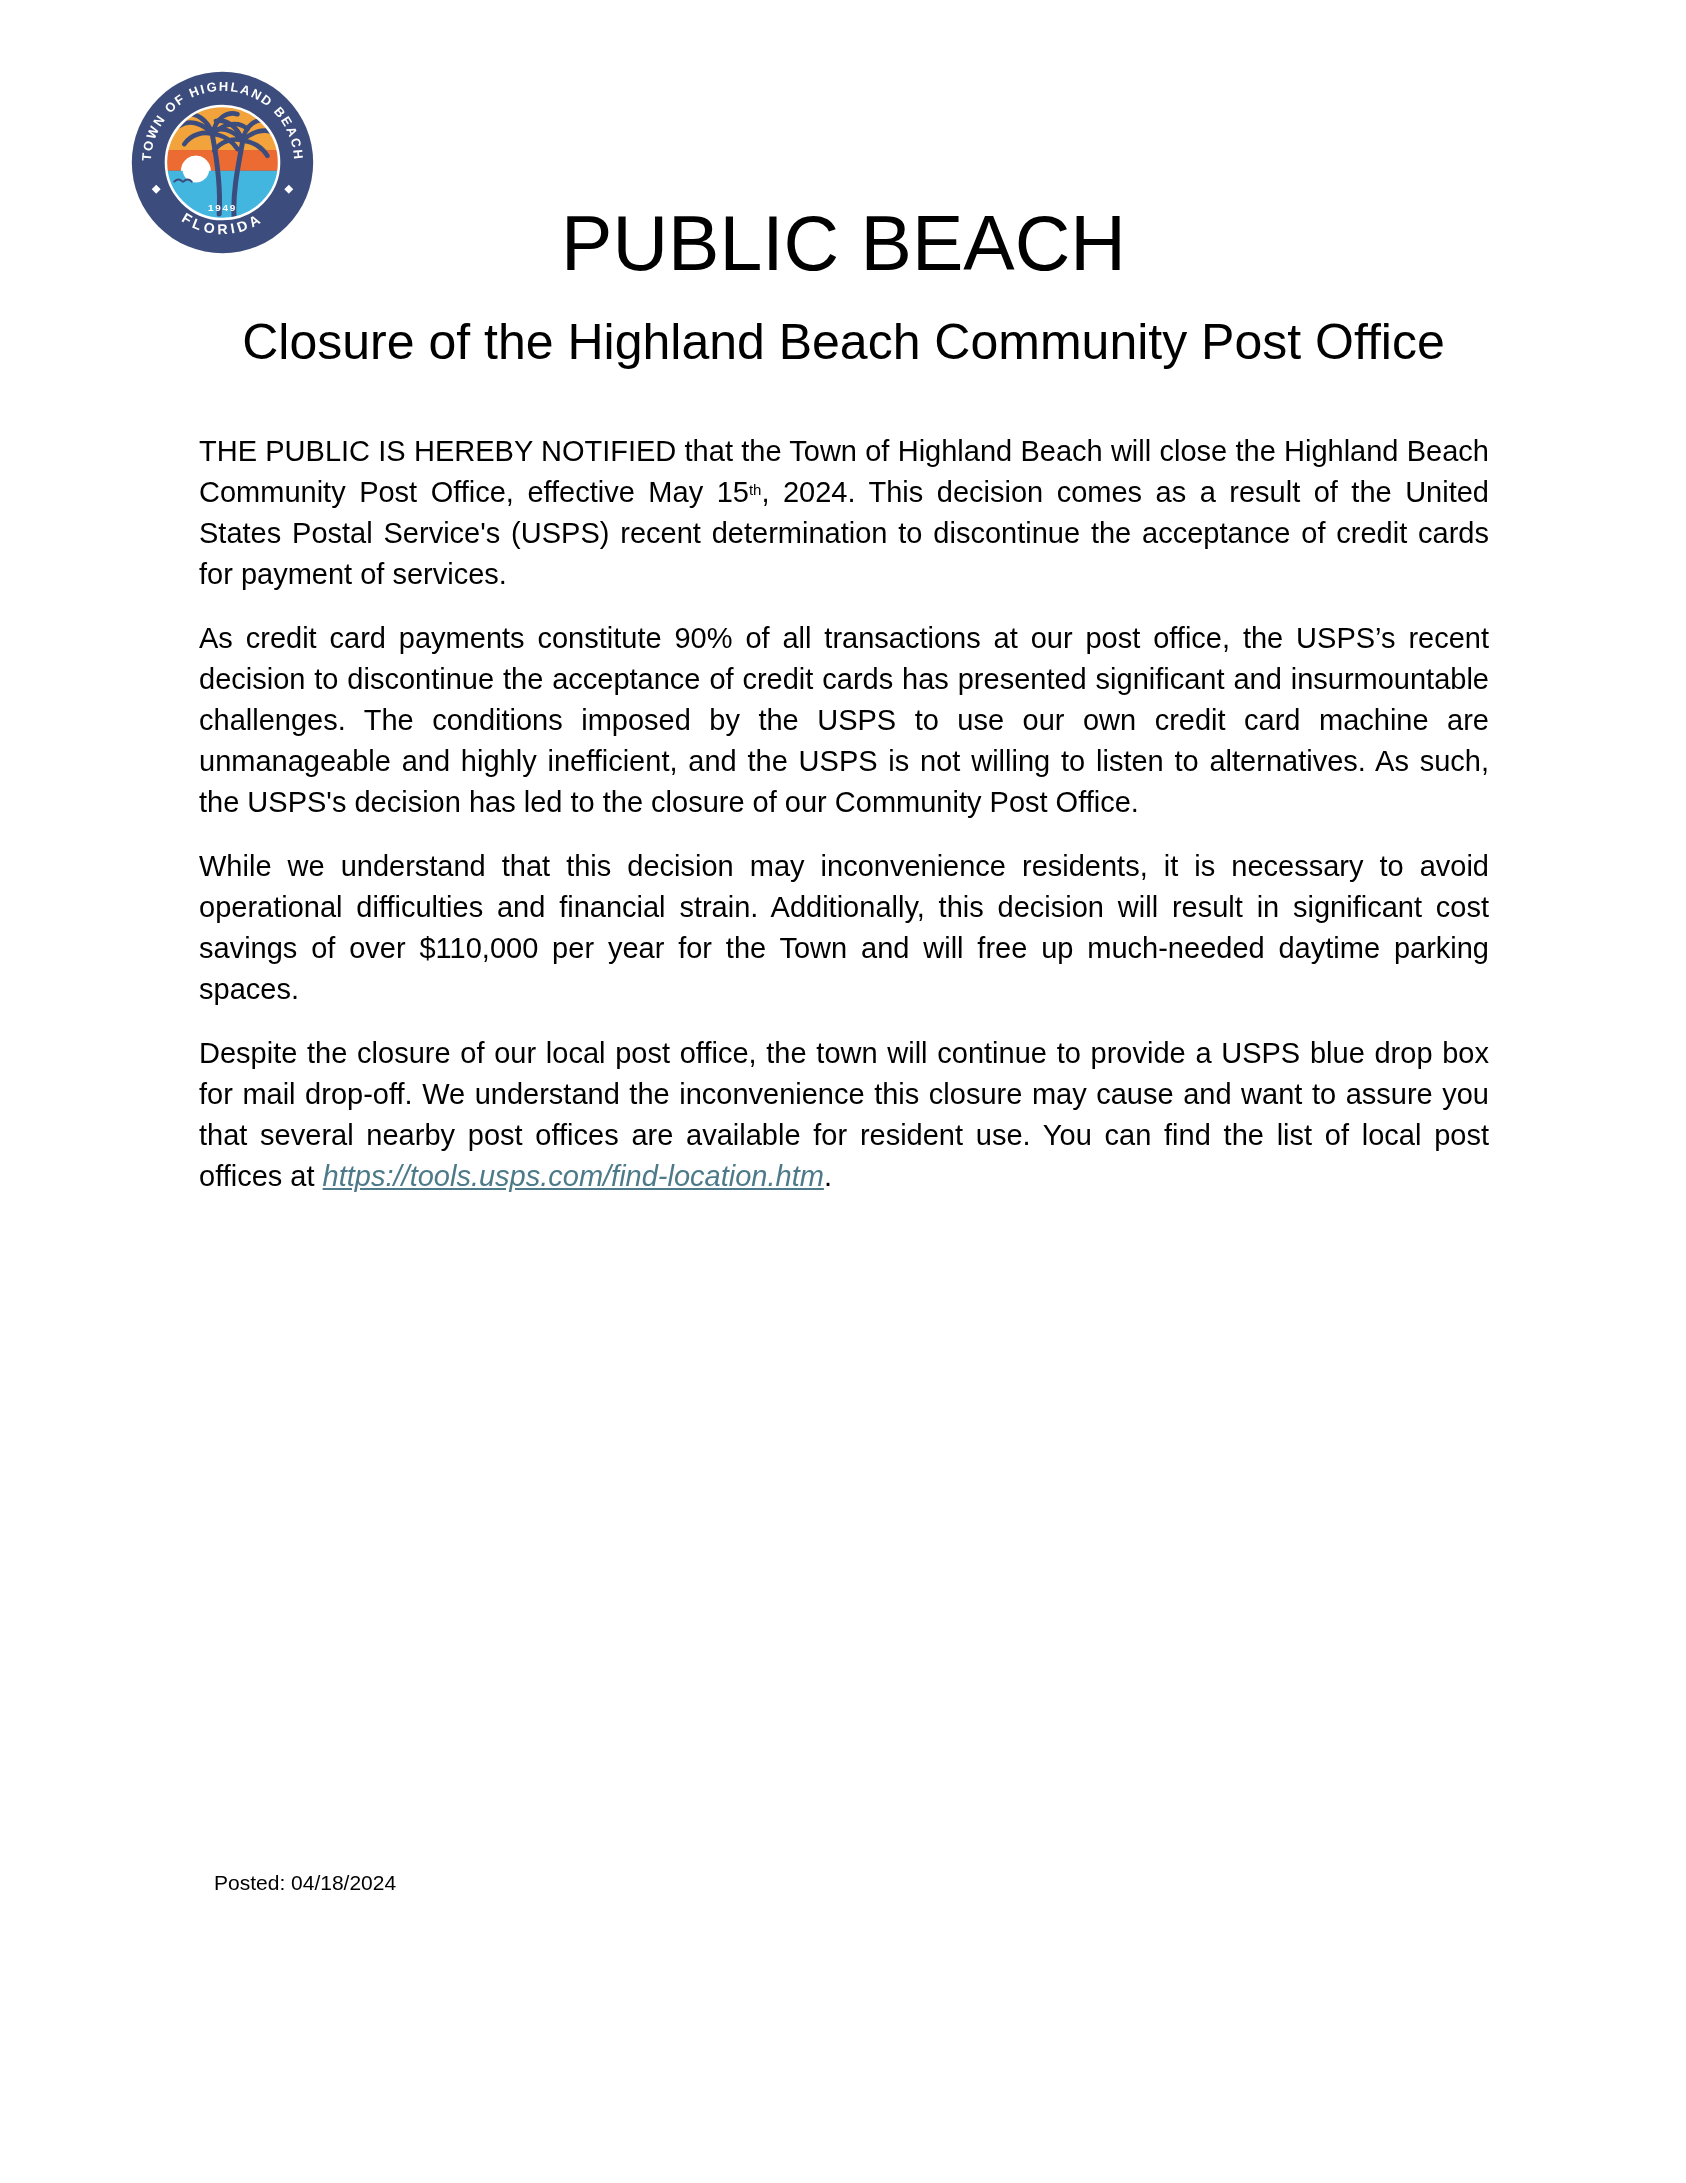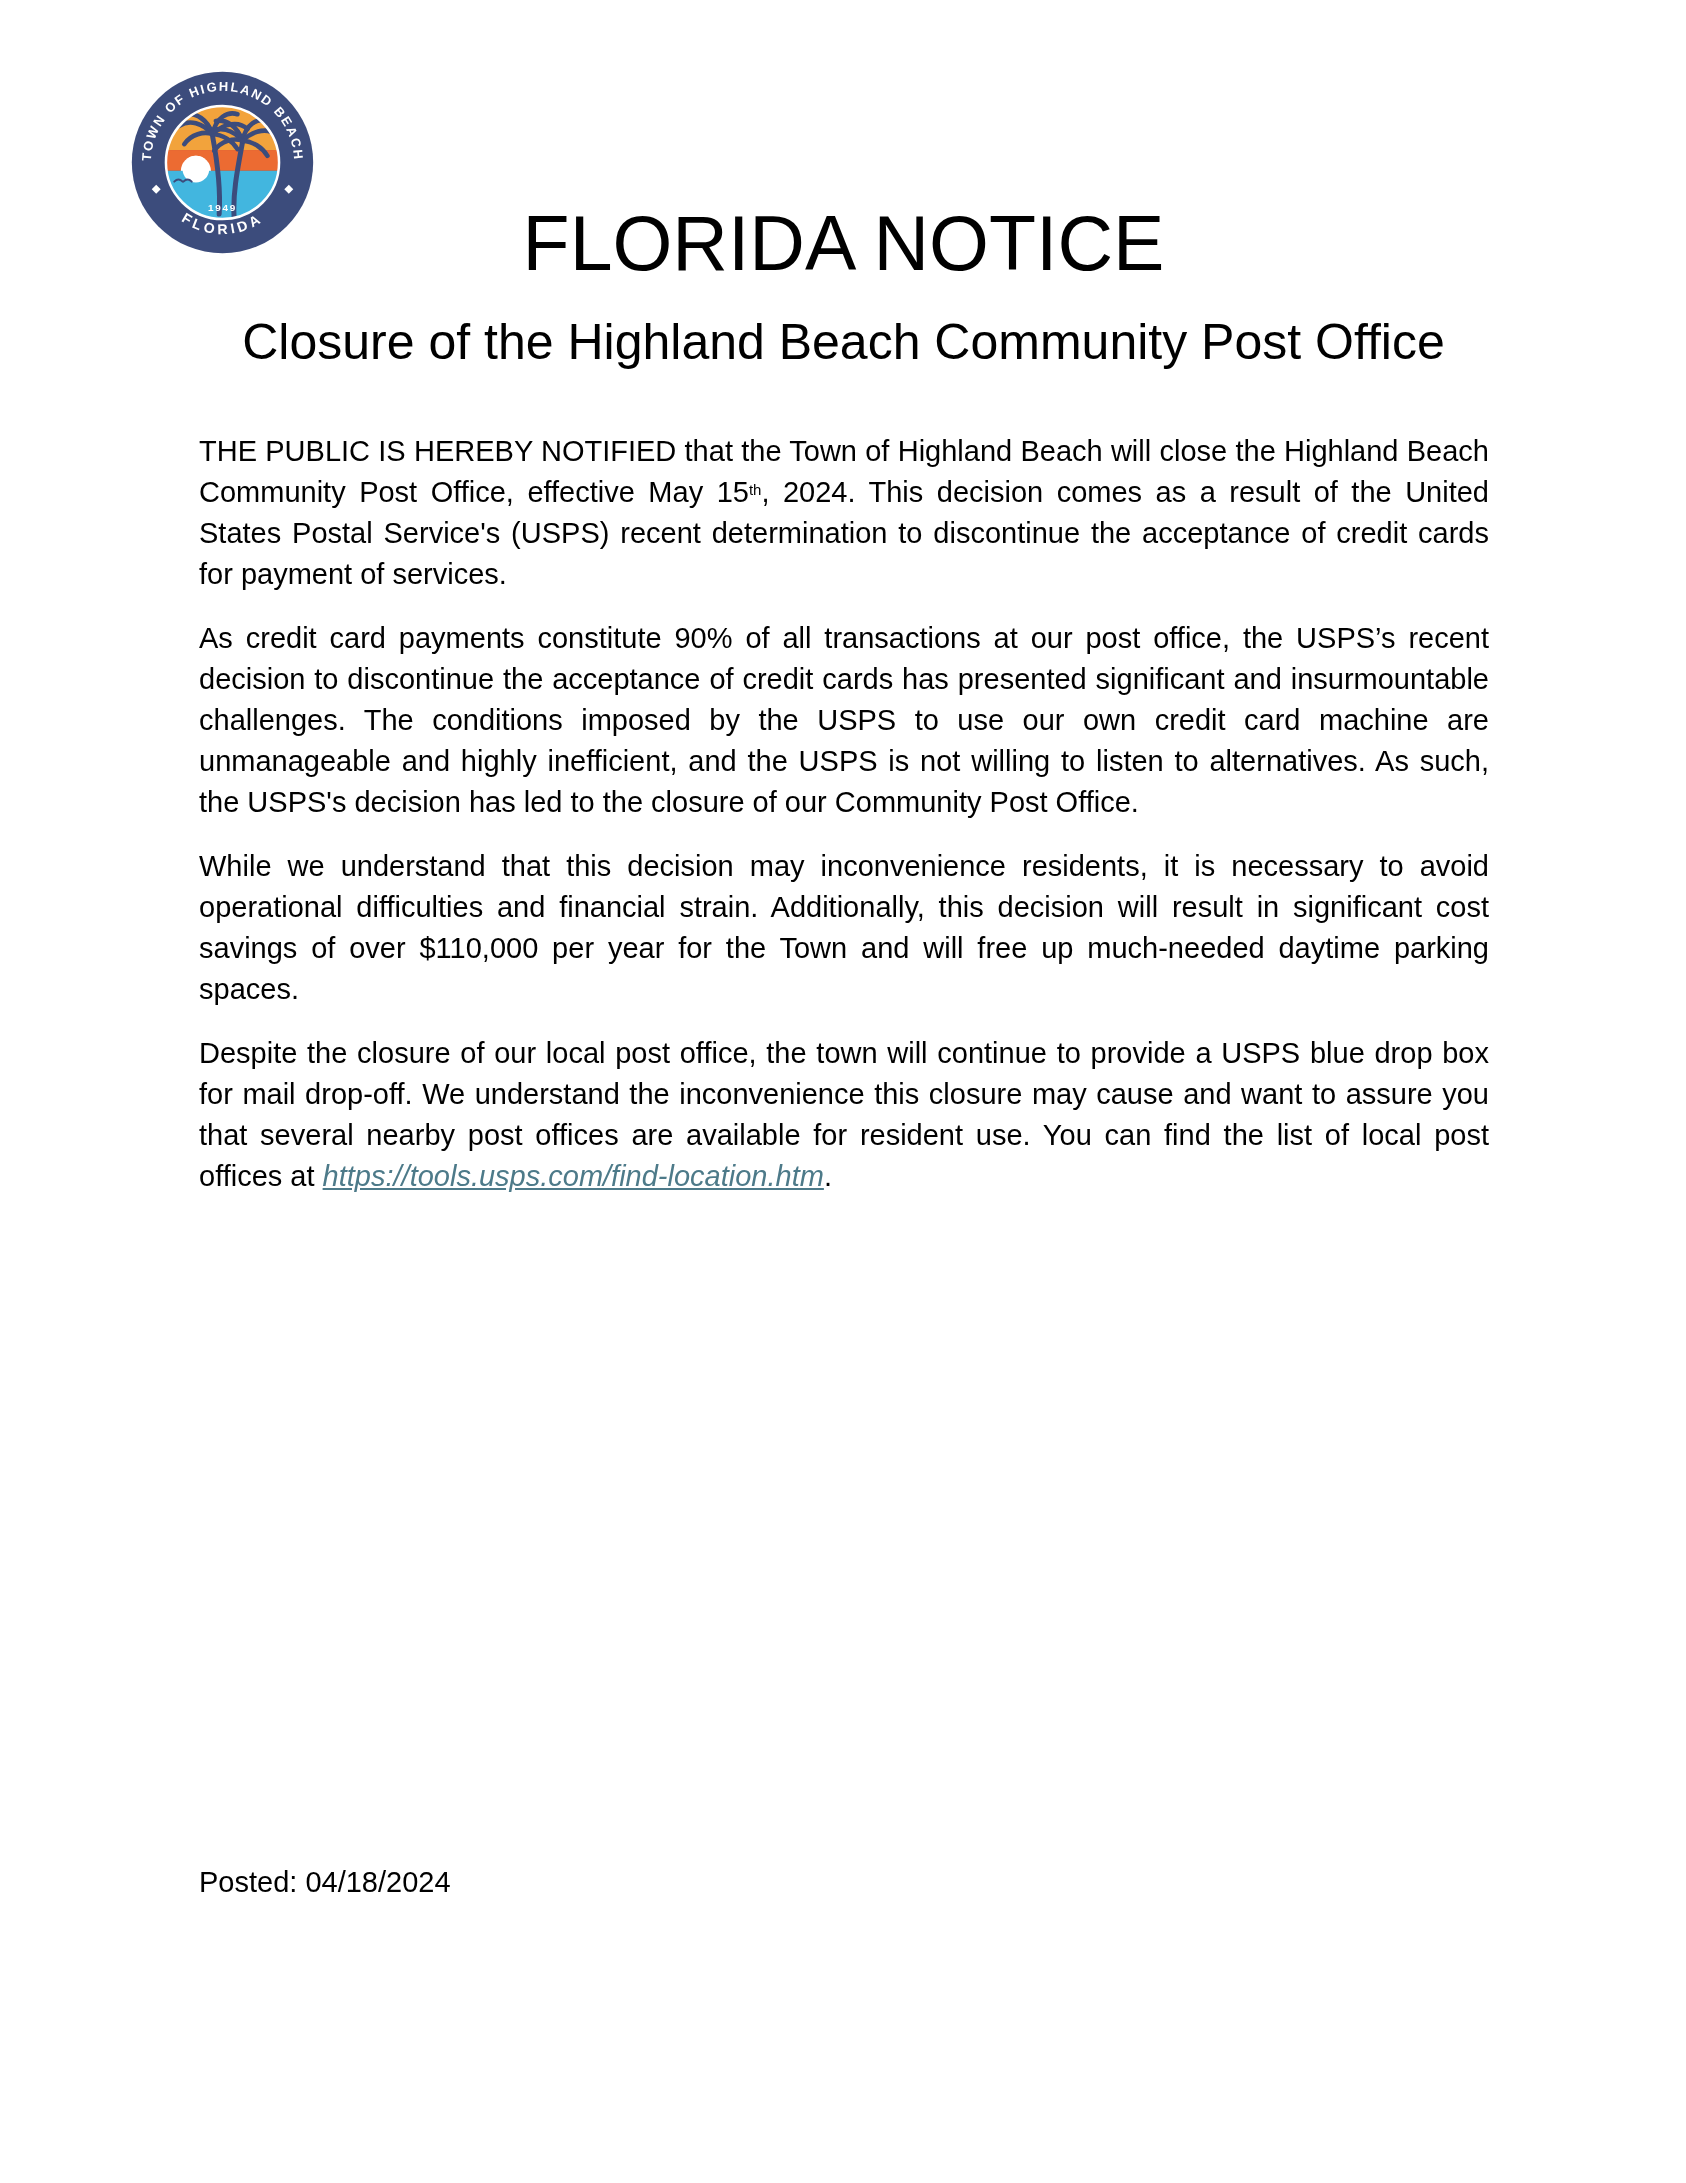--- a/index.html
+++ b/index.html
@@ -90,23 +90,23 @@
   }
   a.doc-link{
     color:var(--link-color);
     text-decoration:underline;
     text-decoration-color:var(--link-color);
     cursor:pointer;
     font-style:italic;
   }
   .doc-posted{
     position:absolute;
-    left:199px;
+    left:214px;
     top:1862px;
-    font-size:29px;
+    font-size:21px;
     line-height:41px;
   }
 </style>
 </head>
 <body>
 
 <div class="page">
 
   <div class="seal">
     <svg viewBox="0 0 220 220">
@@ -159,21 +159,21 @@
       </text>
       <text class="seal-ringtext" font-size="17" letter-spacing="4.5">
         <textPath href="#arcBottom" startOffset="50%" text-anchor="middle">FLORIDA</textPath>
       </text>
 
       <rect class="seal-diamond" x="26.5" y="138.4" width="7.6" height="7.6" transform="rotate(45 30.3 142.2)"></rect>
       <rect class="seal-diamond" x="185.9" y="138.4" width="7.6" height="7.6" transform="rotate(45 189.7 142.2)"></rect>
     </svg>
   </div>
 
-  <div class="doc-title">FLORIDA NOTICE</div>
+  <div class="doc-title">PUBLIC BEACH</div>
 
   <div class="doc-subtitle">Closure of the Highland Beach Community Post Office</div>
 
   <div class="doc-body" id="notice-body">
       <p>THE PUBLIC IS HEREBY NOTIFIED that the Town of Highland Beach will close the Highland Beach Community Post Office, effective May 15<sup>th</sup>, 2024. This decision comes as a result of the United States Postal Service's (USPS) recent determination to discontinue the acceptance of credit cards for payment of services.</p>
       <p>As credit card payments constitute 90% of all transactions at our post office, the USPS’s recent decision to discontinue the acceptance of credit cards has presented significant and insurmountable challenges. The conditions imposed by the USPS to use our own credit card machine are unmanageable and highly inefficient, and the USPS is not willing to listen to alternatives. As such, the USPS's decision has led to the closure of our Community Post Office.</p>
       <p>While we understand that this decision may inconvenience residents, it is necessary to avoid operational difficulties and financial strain. Additionally, this decision will result in significant cost savings of over $110,000 per year for the Town and will free up much-needed daytime parking spaces.</p>
       <p>Despite the closure of our local post office, the town will continue to provide a USPS blue drop box for mail drop-off. We understand the inconvenience this closure may cause and want to assure you that several nearby post offices are available for resident use. You can find the list of local post offices at <a class="doc-link" href="#">https://tools.usps.com/find-location.htm</a>.</p>
     </div>
 

